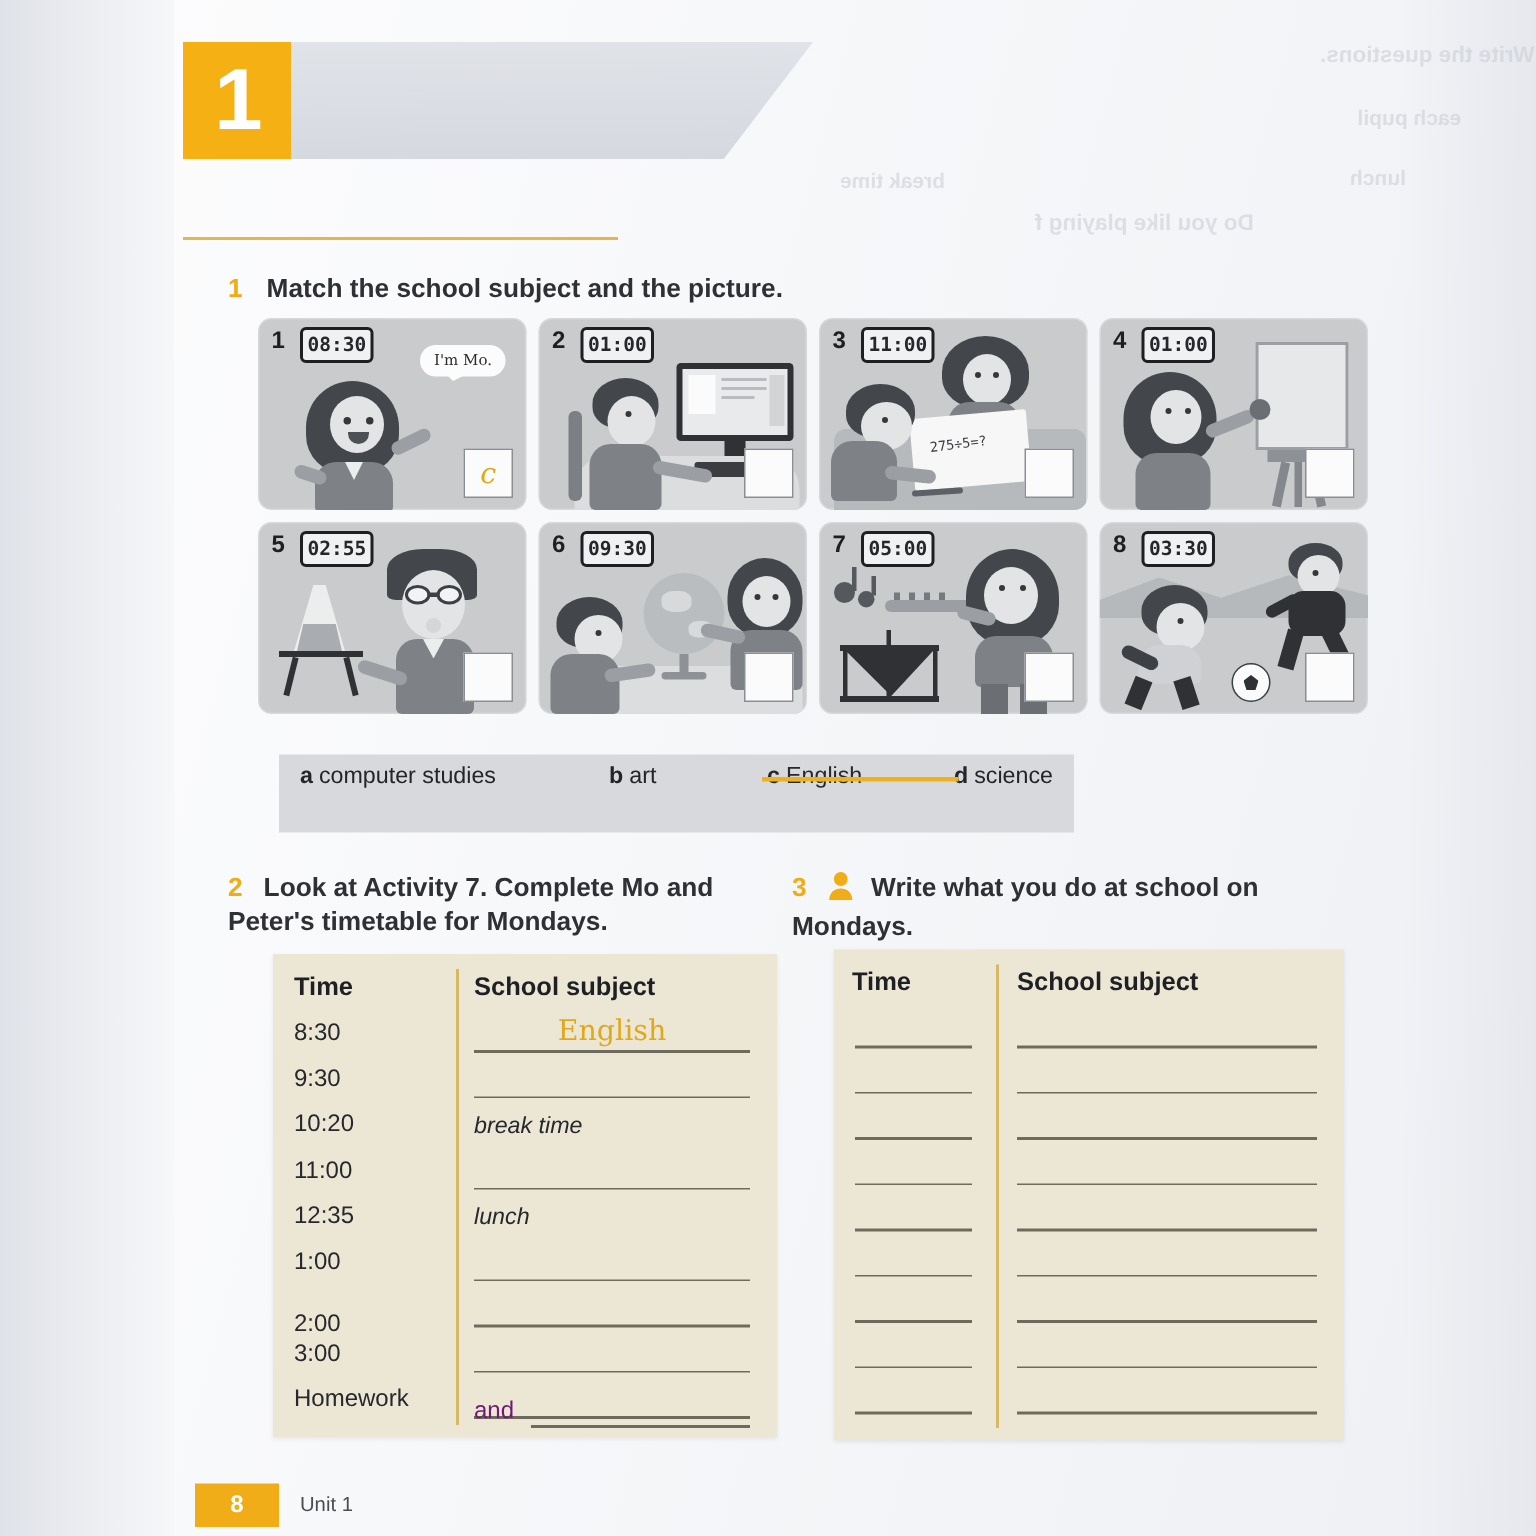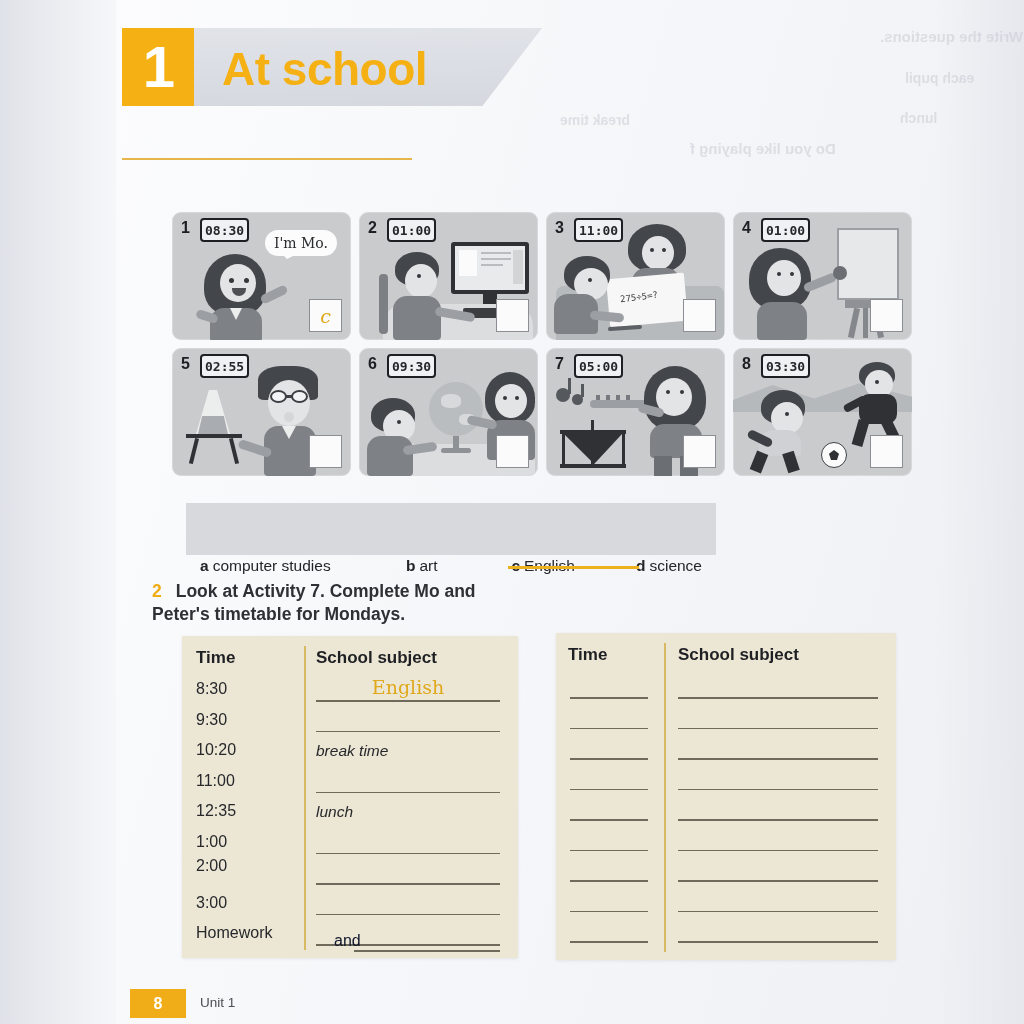--- a/index.html
+++ b/index.html
@@ -94,21 +94,21 @@
     position:absolute;right:9px;bottom:8px;width:31px;height:31px;
     background:#fbfbfb;border:1.5px solid #8b8e93;
     display:flex;align-items:center;justify-content:center;
   }
   .ansbox .ans{
     color:#e0a91c;font-size:19px;
     font-family:"DejaVu Serif",serif;font-style:italic;
   }
   .bubble{
     position:absolute;right:14px;top:18px;background:#fcfcfc;border-radius:16px;
-    padding:5px 9px;font-size:14px;color:#2a2c2f;
+    padding:5px 9px;font-size:10px;color:#2a2c2f;
     font-family:"DejaVu Serif",serif;white-space:nowrap;
   }
   .bubble:after{
     content:"";position:absolute;left:16px;bottom:-9px;
     border:6px solid transparent;border-top-color:#fcfcfc;border-right-width:12px;
   }
 
   
   .sh{position:absolute;background:#9b9ea2;}
   .hair{background:#43464a;border-radius:50% 50% 42% 42%;}
@@ -119,21 +119,21 @@
   .mono-txt{position:absolute;font-family:"DejaVu Sans Mono",monospace;
     font-size:9px;color:#3a3c3f;transform:rotate(-7deg);}
 
   
   .wordbank{
     position:absolute;left:186px;top:503px;width:530px;height:52px;
     background:#d7d9dc;padding:6px 14px 8px 14px;box-sizing:border-box;
     font-size:15.5px;color:#232528;
   }
   .wb-row{display:flex;align-items:baseline;height:24px;}
-  .wb-item{white-space:nowrap;margin-top:48px;}
+  .wb-item{white-space:nowrap;}
   .wb-item b{font-weight:bold;margin-right:4px;}
   .struck{position:relative;color:#26282b;}
   .struck:after{
     content:"";position:absolute;left:-3px;right:-3px;top:51%;height:2.5px;
     background:#edb11e;
   }
 
   
   .act2{position:absolute;left:152px;top:580px;width:350px;font-size:17.5px;
     font-weight:bold;color:#2e3034;line-height:1.32;}
@@ -154,21 +154,21 @@
   #tbl-right .divider{left:108px;}
   .th{position:absolute;font-size:17px;font-weight:bold;color:#1e2023;}
   .rowlabel{position:absolute;font-size:16px;color:#26282b;}
   .ruleline{position:absolute;height:1.6px;background:#6e6a5c;}
   .preset{position:absolute;font-size:15.5px;font-style:italic;color:#26282b;
     font-family:"Liberation Sans",sans-serif;}
   .hand{
     position:absolute;color:#e0a91c;font-size:19px;
     font-family:"DejaVu Serif",serif;
   }
-  .andlbl{position:absolute;font-size:16px;color:#0f172a;margin-left:18px;}
+  .andlbl{position:absolute;font-size:16px;color:#701a75;}
 
   
   .footer-box{
     position:absolute;left:130px;top:989px;width:56px;height:29px;
     background:#f0ad17;display:flex;align-items:center;justify-content:center;
   }
   .footer-num{color:#ffffff;font-size:16px;font-weight:bold;}
   .footer-unit{position:absolute;left:200px;top:995px;font-size:13.5px;color:#4a4d52;}
 </style>
 </head>
@@ -187,25 +187,27 @@
       <div class="ghost" style="left: 560px; top: 772px; font-size: 15px;">Activity 1</div>
       <div class="ghost" style="left: 565px; top: 832px; font-size: 14px;">lunch</div>
       <div class="ghost" style="left: 560px; top: 936px; font-size: 15px;">computer</div>
     </div>
 
   <div class="unit-banner">
     <div class="banner-shape"></div>
     <div class="unit-num-box">
       <span class="unit-num">1</span>
     </div>
-    <div class="unit-title">At school</div>
   </div>
 
   <div class="lesson-underline"></div>
 
+  <div class="act1">
+    <span class="act-num">1</span><span>Match the school subject and the picture.</span>
+  </div>
 
   <div class="grid-wrap">
     <div class="pic-row">
 
       <div class="pic">
         <div class="scene">
           <div class="sh hair" style="left:32px;top:42px;width:62px;height:62px;"></div>
           <div class="sh face" style="left:48px;top:52px;width:36px;height:38px;"></div>
           <div class="sh" style="left:57px;top:66px;width:5px;height:5px;border-radius:50%;background:#35373a;"></div>
           <div class="sh" style="left:72px;top:66px;width:5px;height:5px;border-radius:50%;background:#35373a;"></div>
@@ -434,40 +436,48 @@
       <span class="wb-item">
         <b>d</b><span>science</span>
       </span>
     </div>
   </div>
 
   <div class="act2">
     <span class="act-num">2</span><span>Look at Activity 7. Complete Mo and Peter's timetable for Mondays.</span>
   </div>
 
+  <div class="act3">
+    <span class="act-num">3</span><span class="person-icon">
+      <svg width="17" height="19" viewBox="0 0 17 19">
+          <circle cx="8.5" cy="5" r="4.6" fill="#f0ad17"></circle>
+          <path d="M0.8 19c0-4.6 3.4-7.6 7.7-7.6s7.7 3 7.7 7.6z" fill="#f0ad17"></path>
+        </svg>
+    </span><span>Write what you do at school on Mondays.</span>
+  </div>
 
   <div class="sheet" id="tbl-left">
     <div class="divider"></div>
     <div class="th" style="left:14px;top:12px;">Time</div>
     <div class="th" style="left:134px;top:12px;">School subject</div>
     <div id="left-rows">
         <div class="rowlabel" style="left: 14px; top: 44px;">8:30</div>
         <div class="ruleline" style="left: 134px; top: 64px; width: 184px;"></div>
         <div class="hand" style="left: 134px; top: 40px; width: 184px; text-align: center;">English</div>
         <div class="rowlabel" style="left: 14px; top: 74.5px;">9:30</div>
         <div class="ruleline" style="left: 134px; top: 94.5px; width: 184px;"></div>
         <div class="rowlabel" style="left: 14px; top: 105px;">10:20</div>
         <div class="preset" style="left: 134px; top: 106px;">break time</div>
         <div class="rowlabel" style="left: 14px; top: 135.5px;">11:00</div>
         <div class="ruleline" style="left: 134px; top: 155.5px; width: 184px;"></div>
         <div class="rowlabel" style="left: 14px; top: 166px;">12:35</div>
         <div class="preset" style="left: 134px; top: 167px;">lunch</div>
         <div class="rowlabel" style="left: 14px; top: 196.5px;">1:00</div>
         <div class="ruleline" style="left: 134px; top: 216.5px; width: 184px;"></div>
-        <div class="rowlabel" style="left: 14px; top: 221px;">2:00</div>
+        <div class="rowlabel" style="left: 14px; top: 238px;">2:00</div>
         <div class="ruleline" style="left: 134px; top: 247px; width: 184px;"></div>
         <div class="rowlabel" style="left: 14px; top: 257.5px;">3:00</div>
         <div class="ruleline" style="left: 134px; top: 277.5px; width: 184px;"></div>
         <div class="rowlabel" style="left: 14px; top: 288px;">Homework</div>
         <div class="ruleline" style="left: 134px; top: 308px; width: 184px;"></div>
       </div>
     <div class="andlbl" style="left:134px;top:296px;">and</div>
     <div class="ruleline" style="left:172px;top:314px;width:146px;"></div>
   </div>
 

